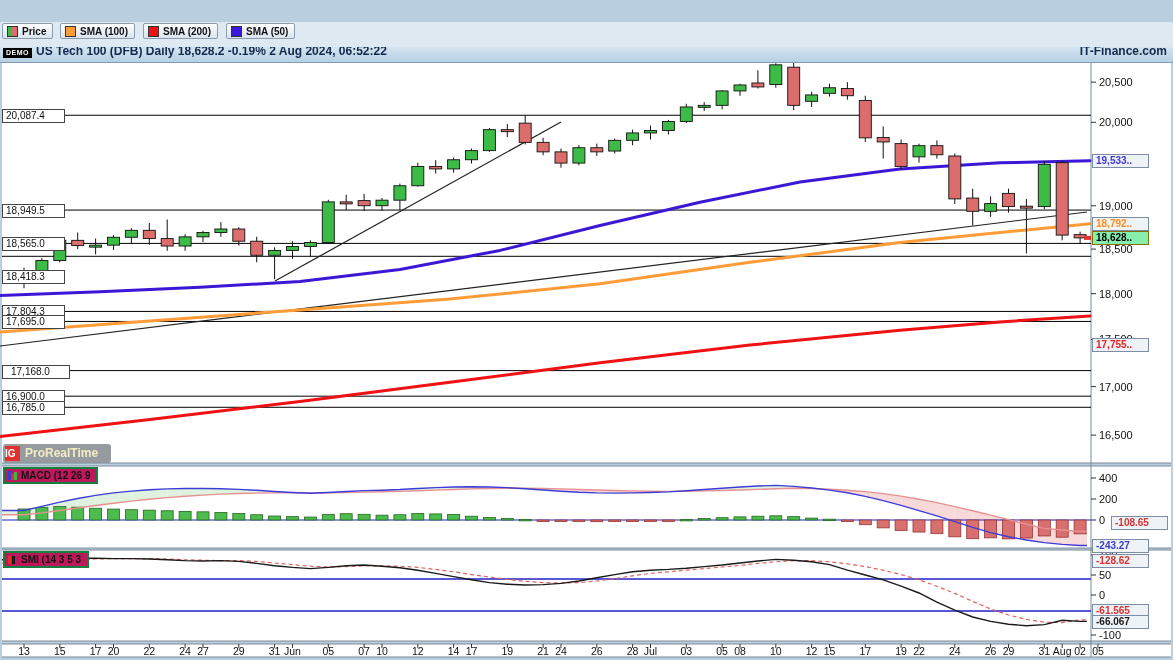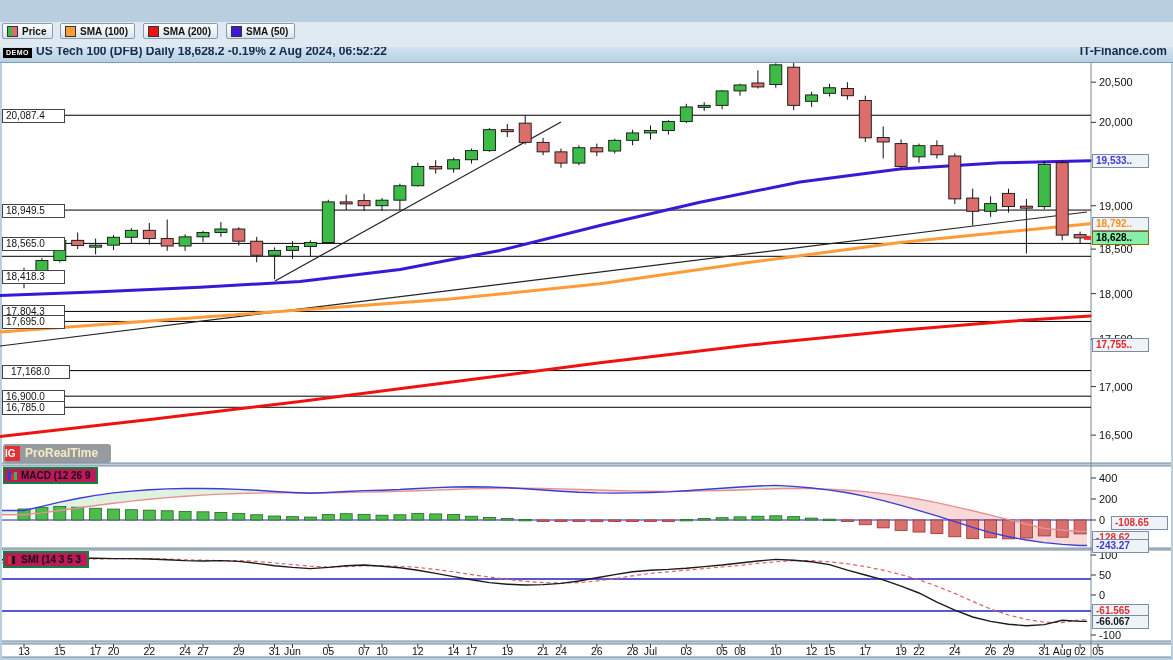--- a/index.html
+++ b/index.html
@@ -443,21 +443,21 @@
       <div class="level-box" style="top: 305.427px;">17,804.3</div>
       <div class="level-box" style="top: 315.44px;">17,695.0</div>
       <div class="level-box" style="top: 364.602px; padding-left: 8px;">17,168.0</div>
       <div class="level-box" style="top: 390.185px;">16,900.0</div>
       <div class="level-box" style="top: 401.287px;">16,785.0</div>
       <div class="marker-box" style="top: 154.251px; color: rgb(67, 56, 212);">19,533..</div>
       <div class="marker-box" style="top: 217.136px; color: rgb(255, 140, 26);">18,792..</div>
       <div class="marker-box" style="top: 231.371px; color: rgb(0, 0, 0); background: #86efac; border-color: rgb(138, 109, 0);">18,628..</div>
       <div class="marker-box" style="top: 309.435px; color: rgb(232, 34, 34); margin-top: 29px;">17,755..</div>
       <div class="marker-box" style="top: 516.005px; color: rgb(224, 48, 48); margin-left: 19px;">-108.65</div>
-      <div class="marker-box" style="top: 531px; color: rgb(224, 48, 48);">-128.62</div>
+      <div class="marker-box" style="top: 554px; color: rgb(224, 48, 48);">-128.62</div>
       <div class="marker-box" style="top: 539.043px; color: rgb(58, 58, 208);">-243.27</div>
       <div class="marker-box" style="top: 603.927px; color: rgb(224, 48, 48);">-61.565</div>
       <div class="marker-box" style="top: 614.927px; color: rgb(26, 26, 26);">-66.067</div>
     </div>
 
   <div id="titlebar">
     <span id="demo-icon">
         <i class="b1"></i>
         <i class="b2"></i>
         <i class="b3"></i>

